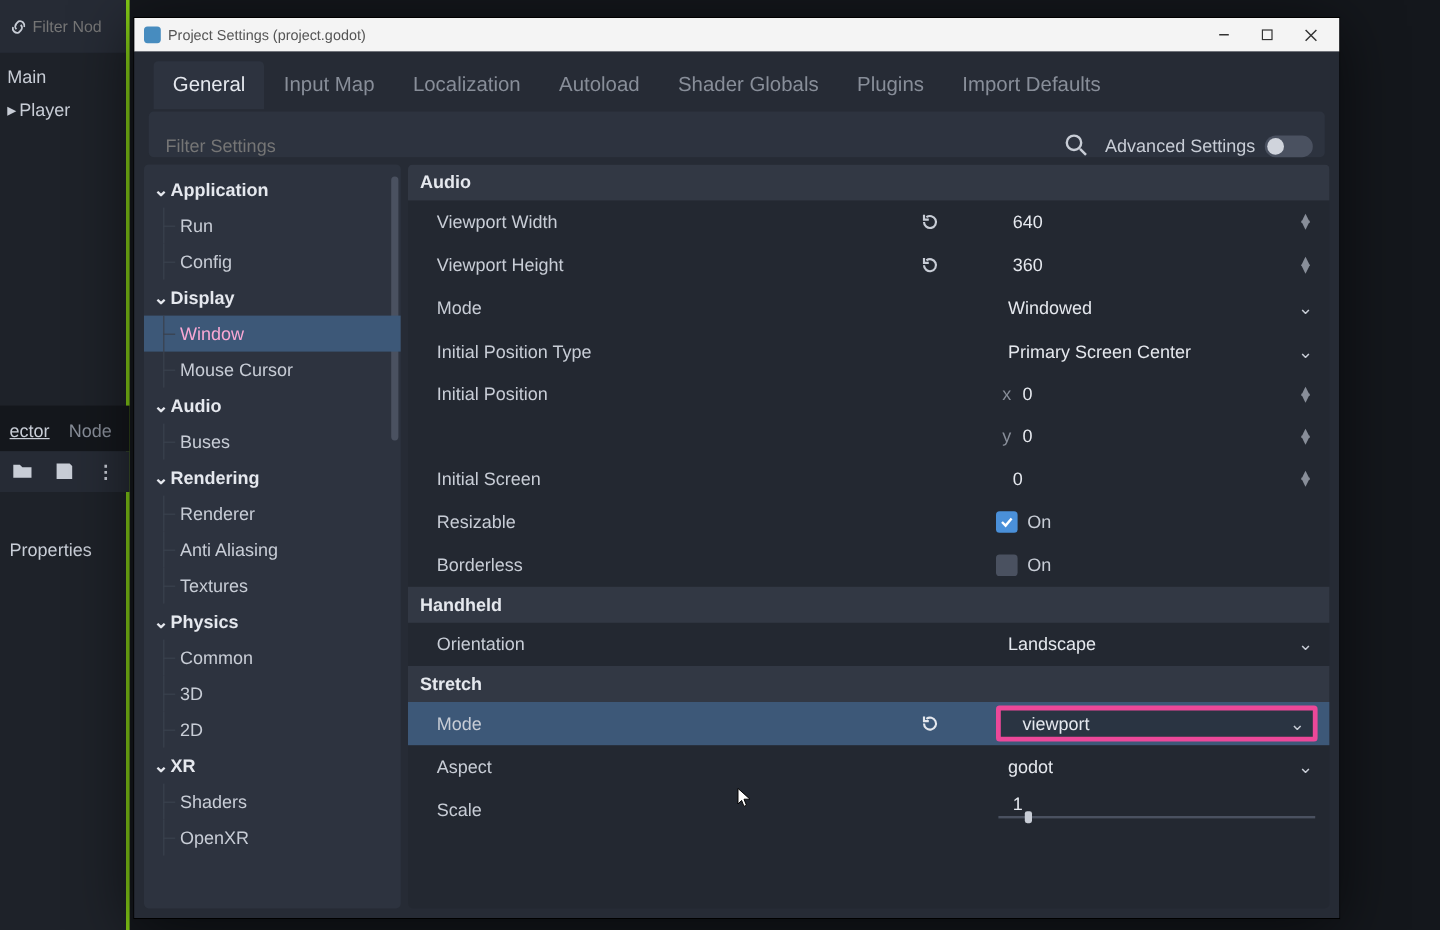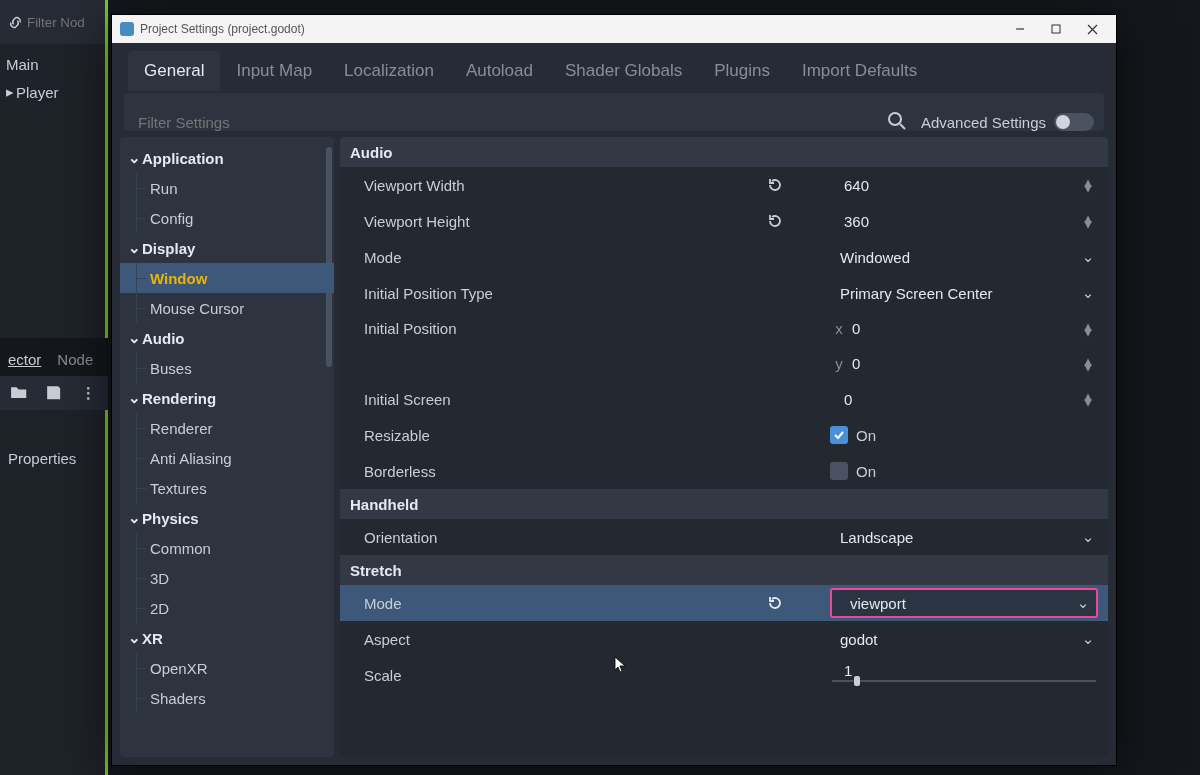--- a/index.html
+++ b/index.html
@@ -202,22 +202,21 @@
   .item-row::before {
     content: ""; position: absolute; left: 16px; top: 0; bottom: 0;
     width: 1px; background: #3a414e;
   }
   .item-row::after {
     content: ""; position: absolute; left: 16px; top: 50%;
     width: 10px; height: 1px; background: #3a414e;
   }
   .item-row.selected {
     background: var(--bg-selected);
-    color: #eab308;
-    font-weight: bold;
+    color: #f9a8d4;
   }
 
   .prop-panel {
     flex: 1;
     background: rgba(0,0,0,0.06);
     border-radius: 4px;
     overflow-y: auto;
     min-height: 0;
   }
   .section-hdr {
@@ -270,21 +269,21 @@
     color: var(--text-bright);
   }
   .dd-chev {
     width: 20px;
     text-align: center;
     color: var(--text);
   }
   .dd-focus {
     position: absolute;
     inset: 0;
-    border: 2px solid #ec4899;
+    border: 4px solid #ec4899;
     border-radius: 3px;
     background: #2a3442;
     display: flex; align-items: center;
     padding: 0 0 0 8px;
     pointer-events: none;
   }
   .chk {
     width: 18px; height: 18px;
     border-radius: 3px;
     background: #4a5160;
@@ -466,24 +465,24 @@
             <span>3D</span>
           </div>
           <div class="item-row">
             <span>2D</span>
           </div>
           <div class="cat-row">
             <span class="chev">⌄</span>
             <span>XR</span>
           </div>
           <div class="item-row">
+            <span>Shaders</span>
+          </div>
+          <div class="item-row">
             <span>OpenXR</span>
-          </div>
-          <div class="item-row">
-            <span>Shaders</span>
           </div>
         </div>
 
       <div class="prop-panel">
 
         <div class="section-hdr">
             <span>Audio</span>
           </div>
 
         <div class="prop-row">

